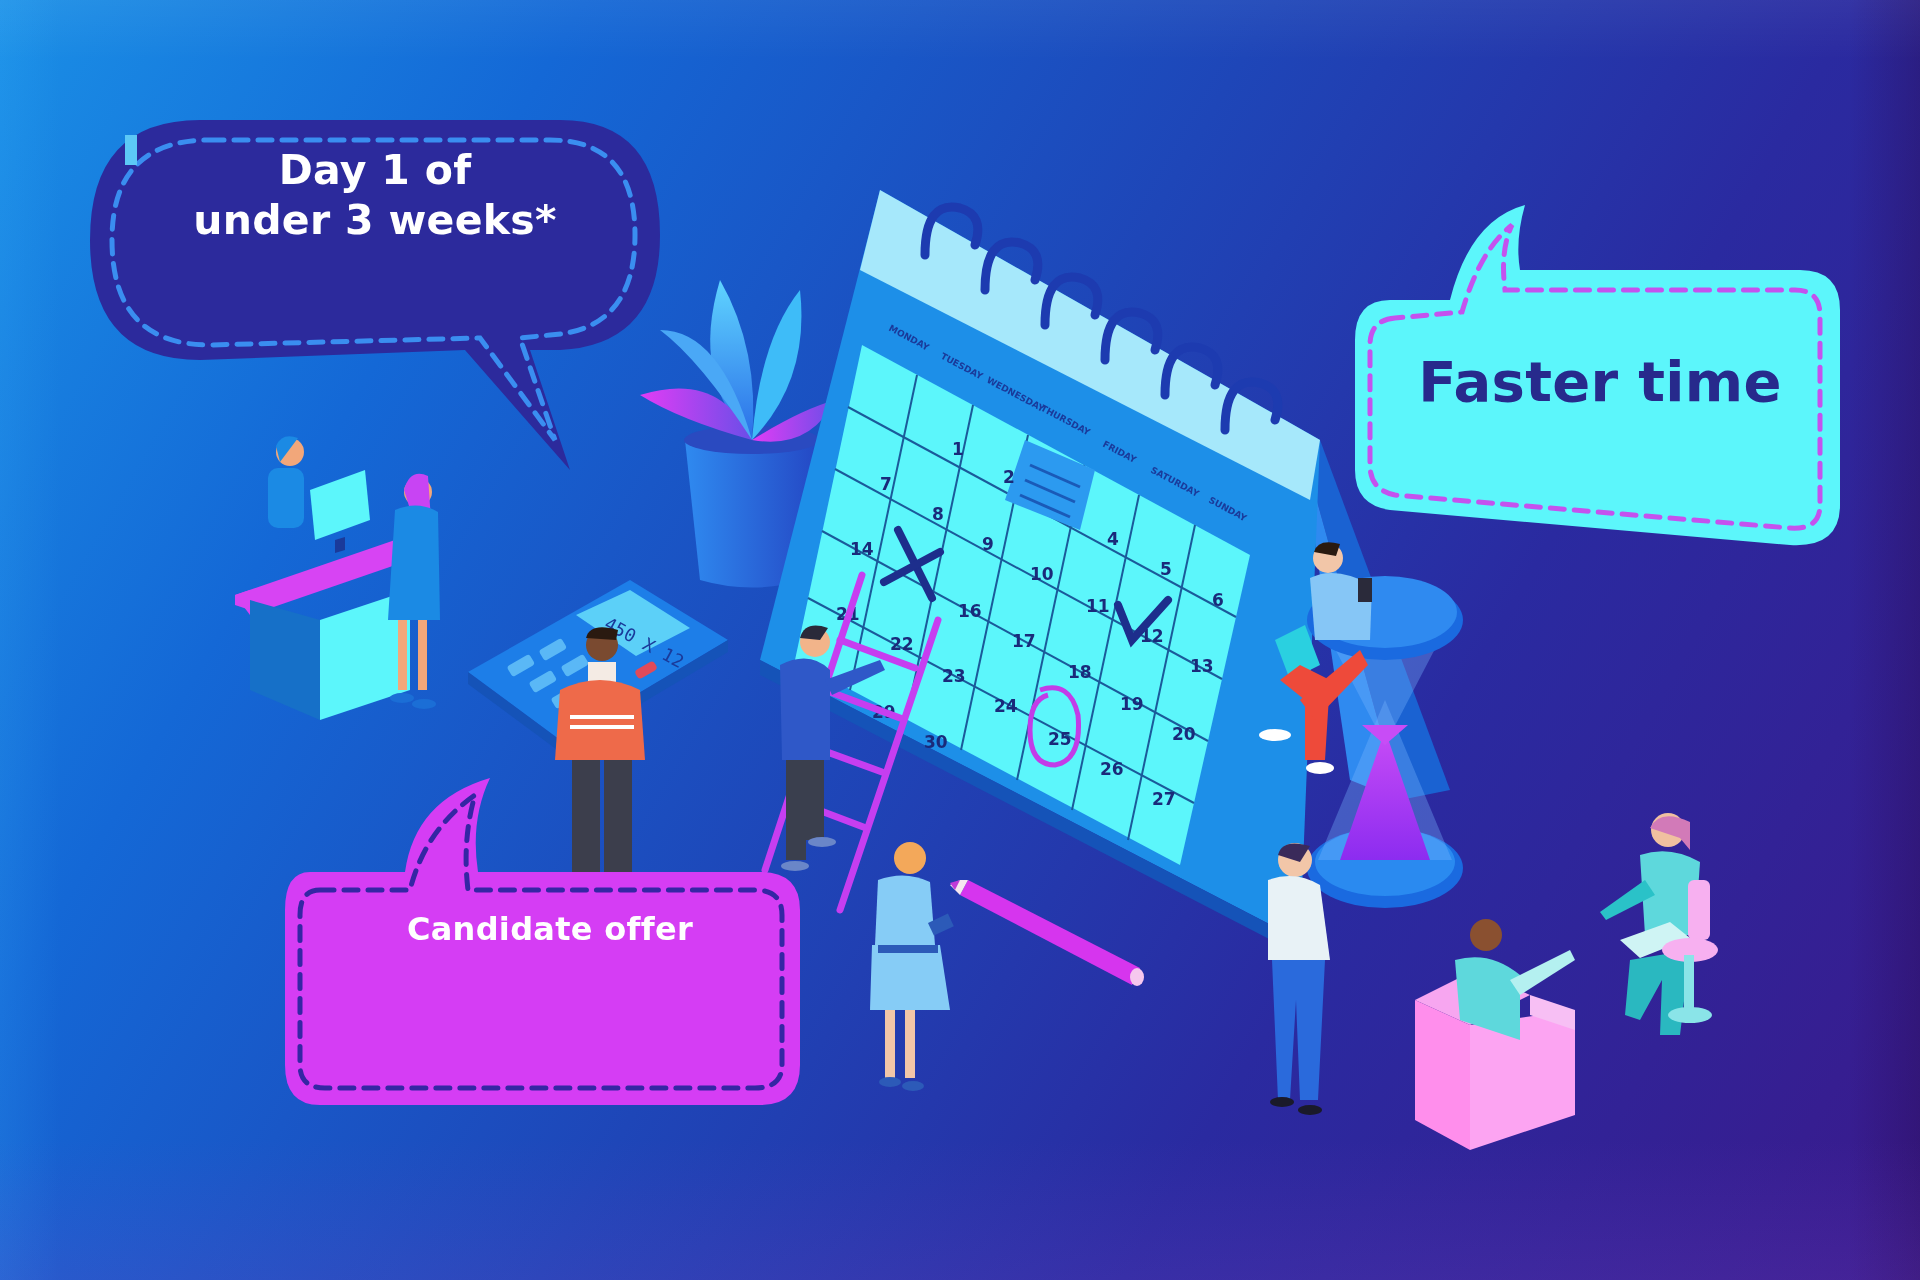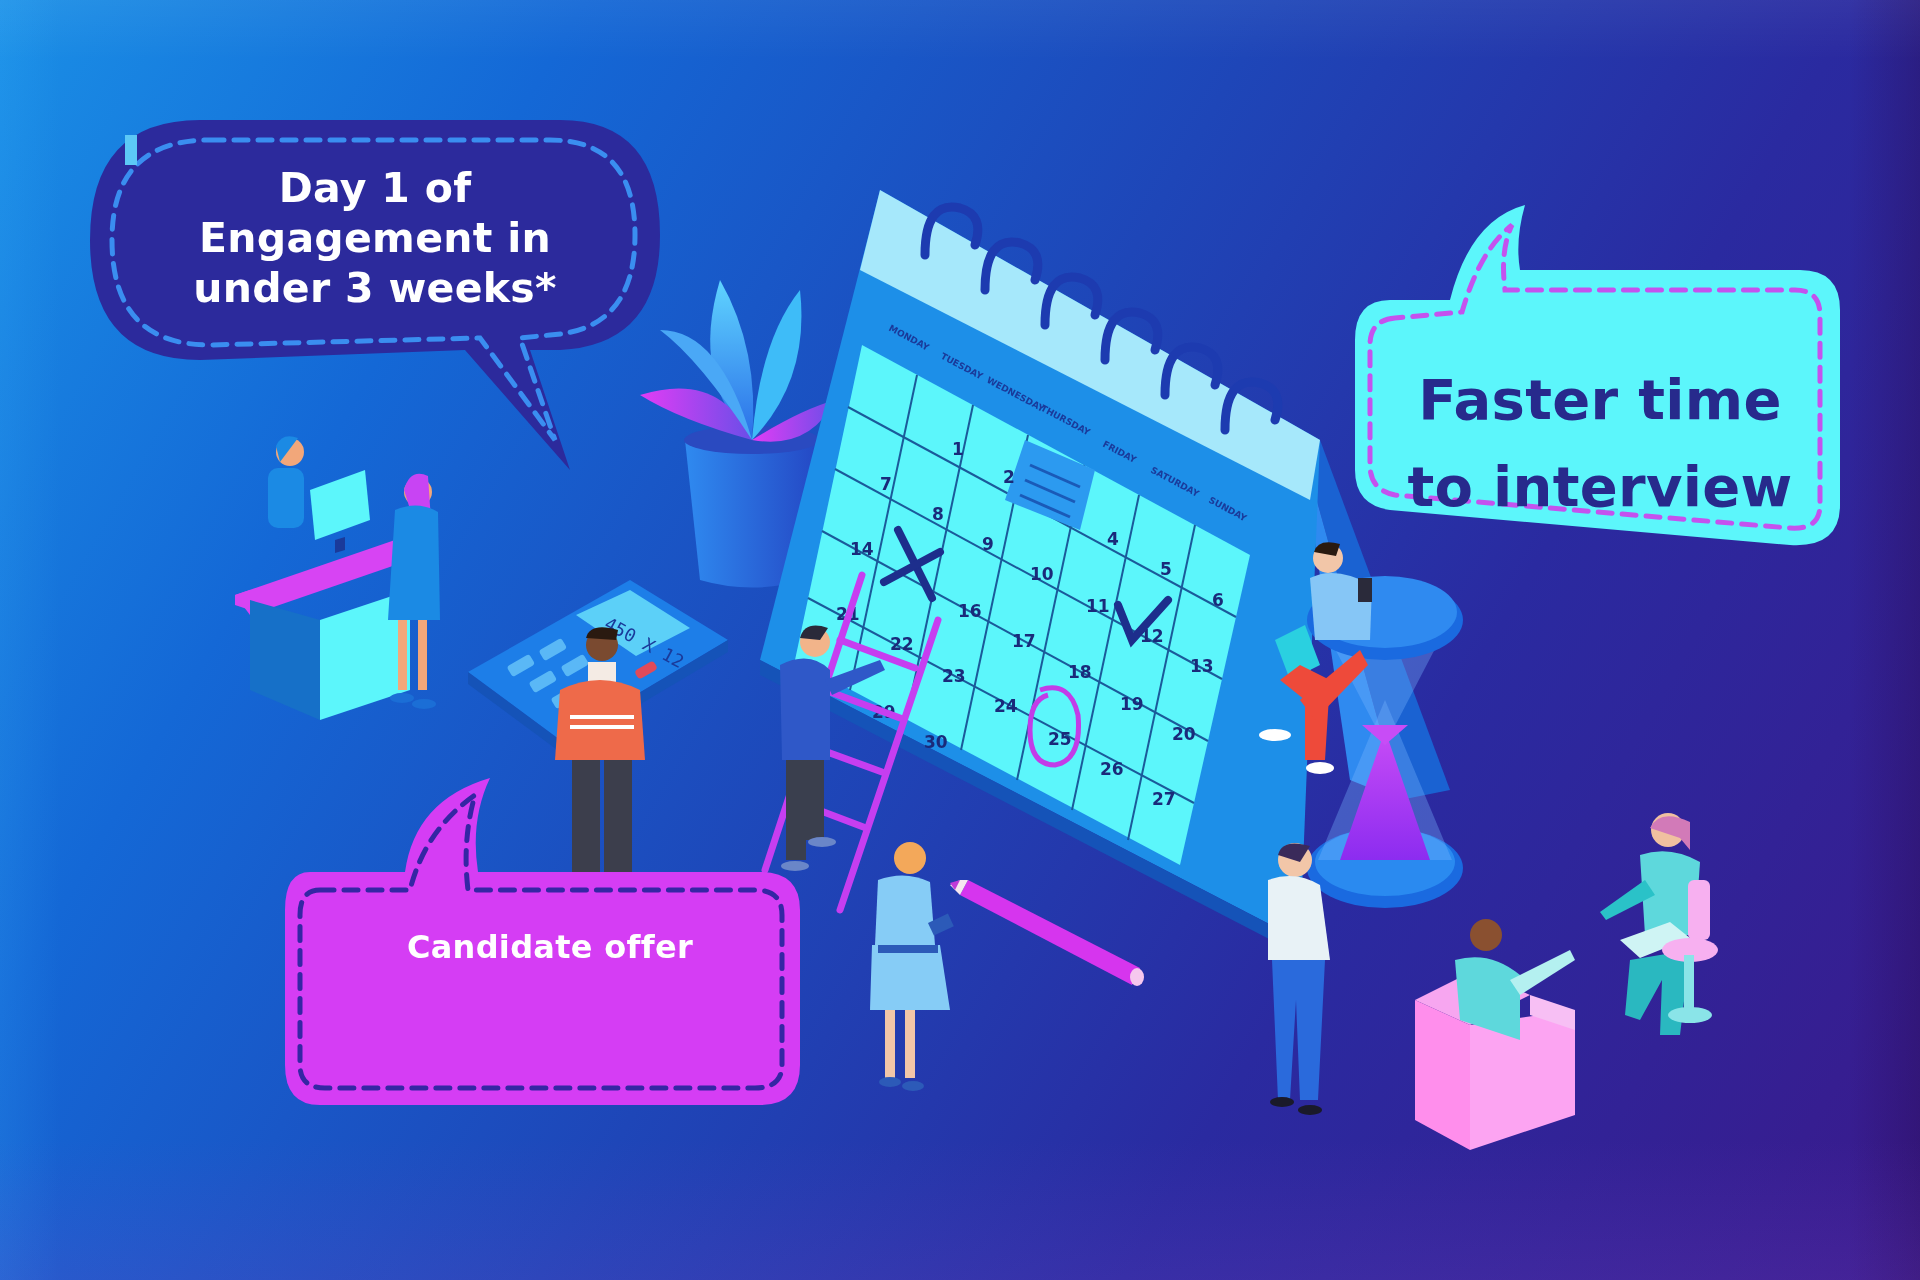--- a/index.html
+++ b/index.html
@@ -12,21 +12,21 @@
     position: absolute; inset: 0; pointer-events: none;
     background:
       linear-gradient(180deg, rgba(255,255,255,0.05) 0, rgba(255,255,255,0) 60px),
       linear-gradient(0deg, rgba(120,70,200,0.18) 0, rgba(120,70,200,0) 140px),
       linear-gradient(90deg, rgba(60,180,255,0.15) 0, rgba(60,180,255,0) 60px),
       linear-gradient(270deg, rgba(40,10,80,0.35) 0, rgba(40,10,80,0) 70px);
   }
   svg.scene { position: absolute; left: 0; top: 0; }
   .bubble-text {
     position: absolute; text-align: center; font-weight: bold;
-    line-height: 1.22; letter-spacing: 0.3px; margin-top: 18px;
+    line-height: 1.22; letter-spacing: 0.3px;
   }
   #bubble1-text { left: 150px; top: 145px; width: 450px; color: #ffffff; font-size: 41px; }
   #bubble2-text { left: 1370px; top: 339px; width: 460px; color: #272a8c; font-size: 56px; line-height: 1.55; }
   #bubble3-text { left: 310px; top: 905px; width: 480px; color: #ffffff; font-size: 32px; line-height: 1.5; }
 </style>
 </head>
 <body>
 
 <div class="frame-shade"></div>
 
@@ -303,24 +303,22 @@
   </g>
 
   <g>
     <path d="M 1390 300 Q 1355 300 1355 340 L 1355 470 Q 1355 505 1390 510 L 1790 545 Q 1840 548 1840 505 L 1840 310 Q 1840 270 1800 270 L 1520 270 Q 1515 240 1525 205 Q 1470 220 1450 300 Z" fill="#5cf6fb"></path>
     <path d="M 1395 318 Q 1370 320 1370 345 L 1370 465 Q 1370 490 1395 495 L 1790 528 Q 1820 530 1820 505 L 1820 315 Q 1820 290 1795 290 L 1505 290 Q 1500 250 1512 225 Q 1480 250 1462 312 Z" fill="none" stroke="#c452ee" stroke-width="5" stroke-dasharray="14 10" stroke-linecap="round"></path>
   </g>
 </svg>
 
 <div class="bubble-text" id="bubble1-text">
   <div>Day 1 of</div>
-  <div>Engagement in</div>
   <div>under 3 weeks*</div>
 </div>
 
 <div class="bubble-text" id="bubble2-text">
   <div>Faster time</div>
-  <div>to interview</div>
 </div>
 
 <div class="bubble-text" id="bubble3-text">
   <div>Candidate offer</div>
 </div>
 
 </body></html>

